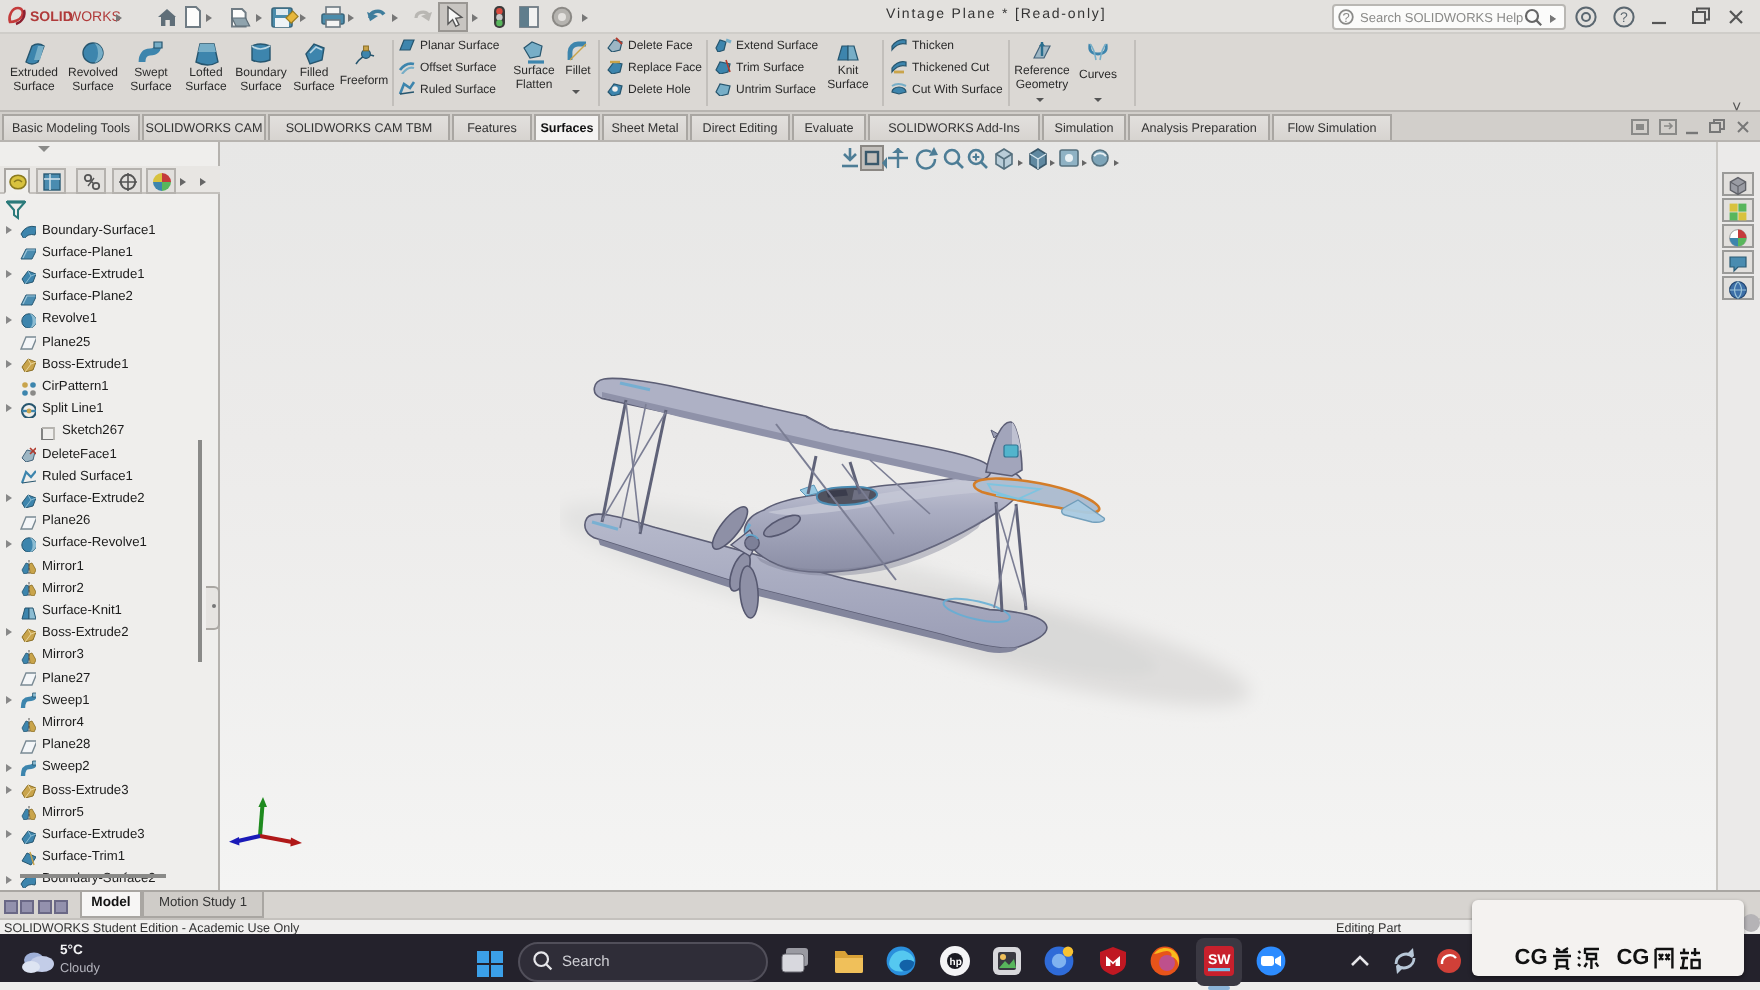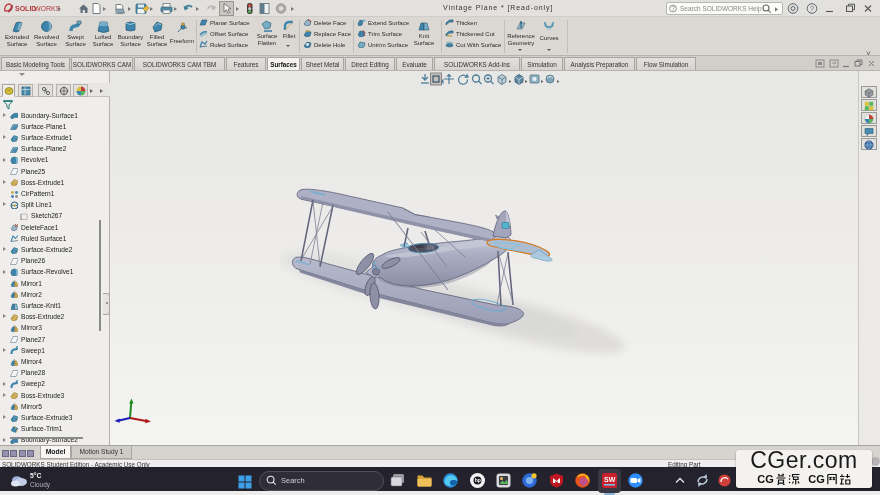--- a/index.html
+++ b/index.html
@@ -805,21 +805,20 @@
         <path d="M4,9 a4,4 0 0 1 7,-3" fill="none" stroke="#fff" stroke-width="1.2"></path>
       </svg>
     <svg class="abs" style="left:735px; top:6px;" width="15" height="15" viewBox="0 0 15 15">
         <circle cx="7.5" cy="7.5" r="6" fill="#2aa8b8"></circle>
         <path d="M4.5,7.5 l2,2.5 4,-5" fill="none" stroke="#fff" stroke-width="1.3"></path>
       </svg>
   </div>
   <div class="abs" style="left:871px; top:457px; width:9px; height:9px; border-radius:50%; background:#b5b3b6; z-index:55;"></div>
 
   <div id="cger">
-    <div class="big">CGer.com</div>
     <div style="position:absolute; left:0; top:23px; width:136px; height:13px; text-align:center;">
       <span style="font-size:11px; font-weight:bold; color:#111; vertical-align:top; letter-spacing:0;">CG</span><svg width="12" height="12" style="vertical-align:top; margin-left:1px;" viewBox="0 0 12 12">
         <g stroke="#111" stroke-width="1.2" fill="none">
           <path d="M3,1.2 l2,1.2 M9,1 l-2.5,1.5"></path>
           <path d="M1.5,5 h9 M3,3 l6,0"></path>
           <path d="M3.5,7 h5 v3.2 h-5z"></path>
           <path d="M4,10.8 l-1.5,1 M8,10.8 l1.5,1"></path>
         </g>
         </svg><svg width="12" height="12" style="vertical-align:top; margin-left:1px;" viewBox="0 0 12 12">
         <g stroke="#111" stroke-width="1.2" fill="none">

